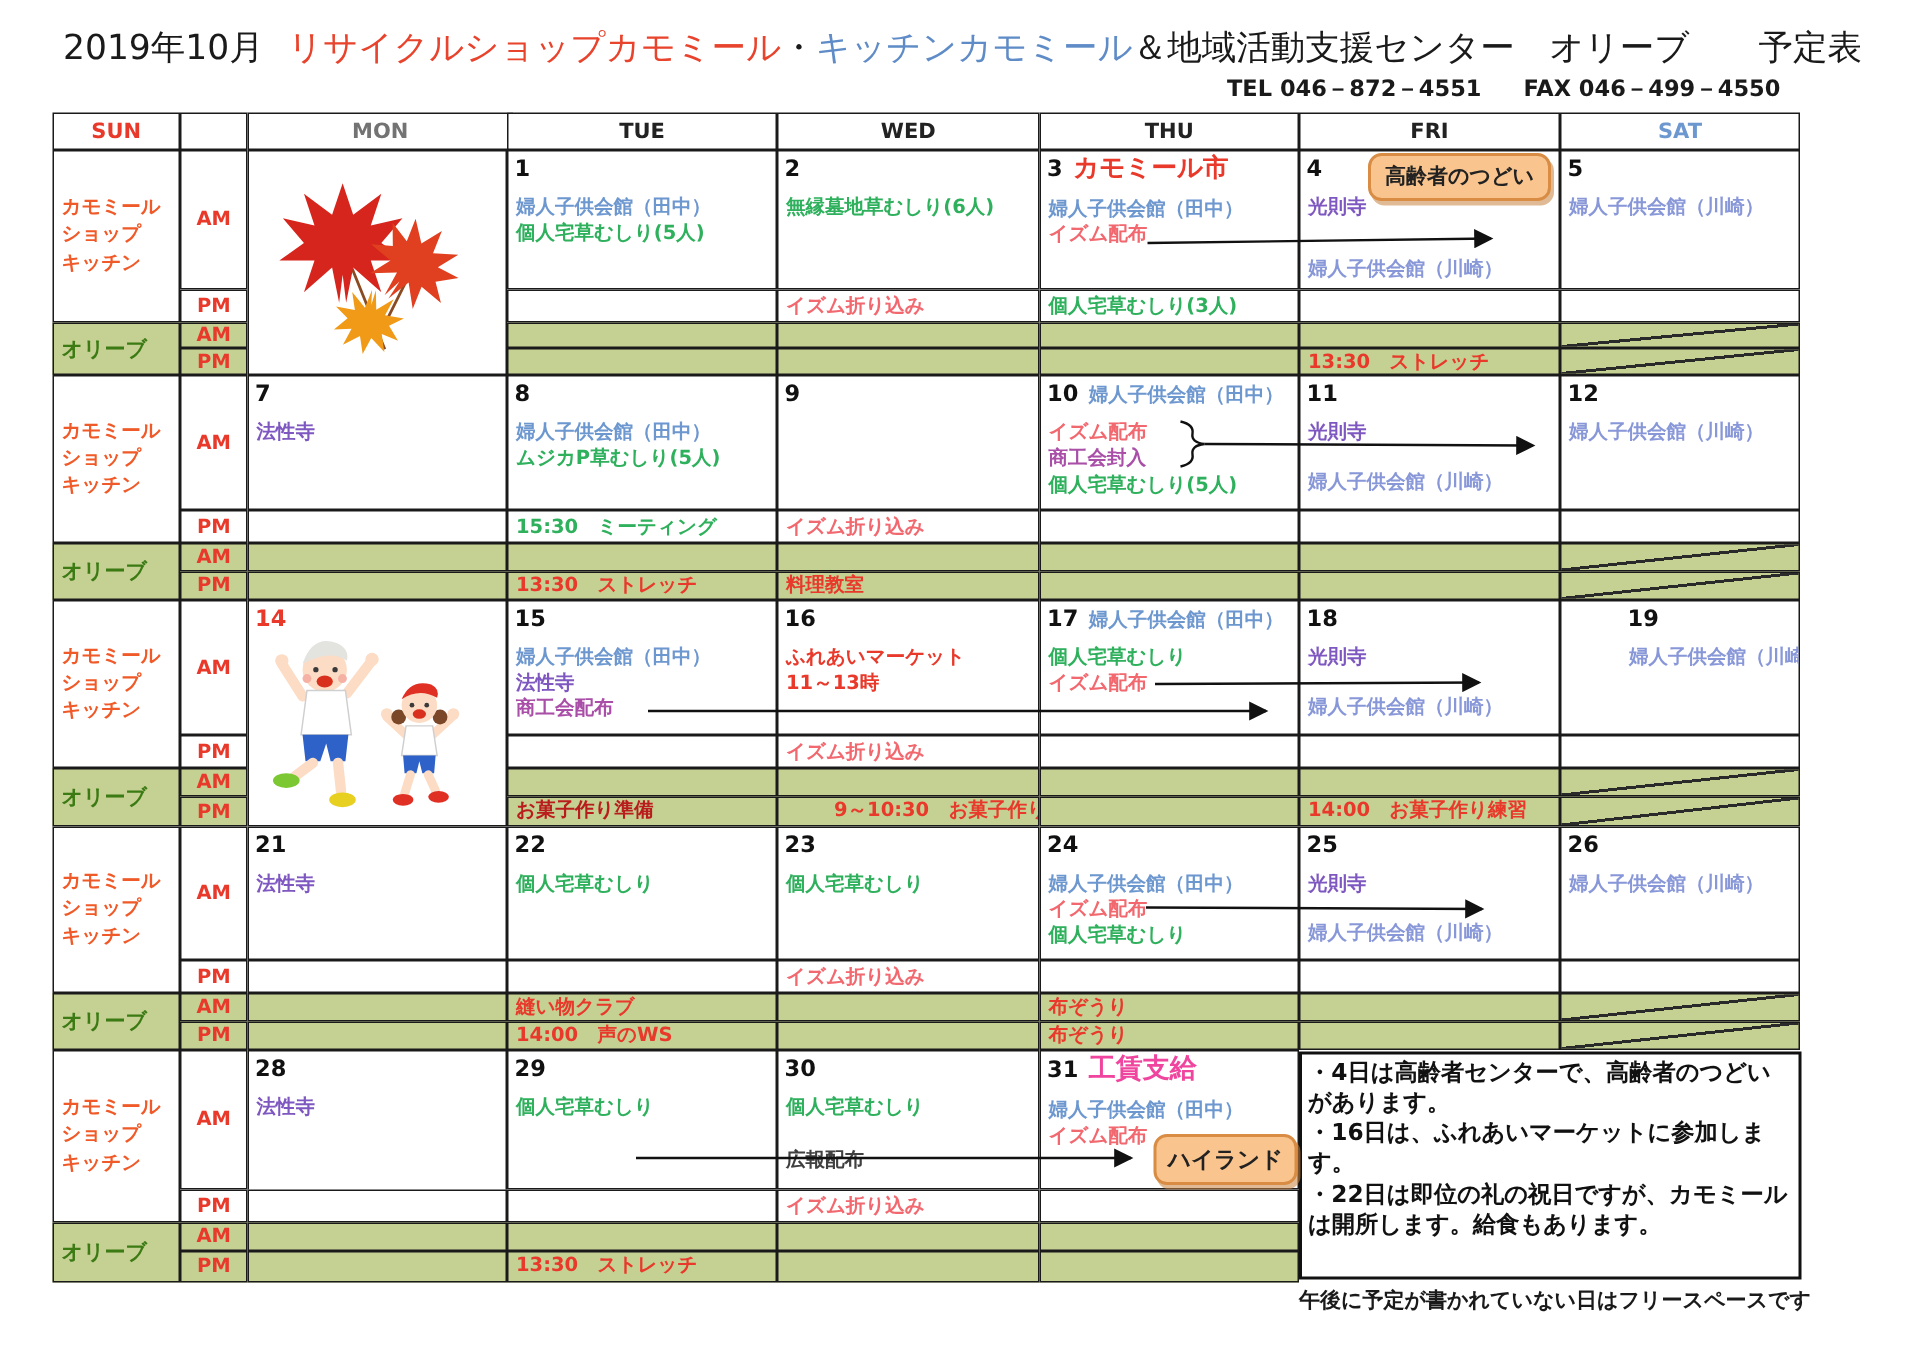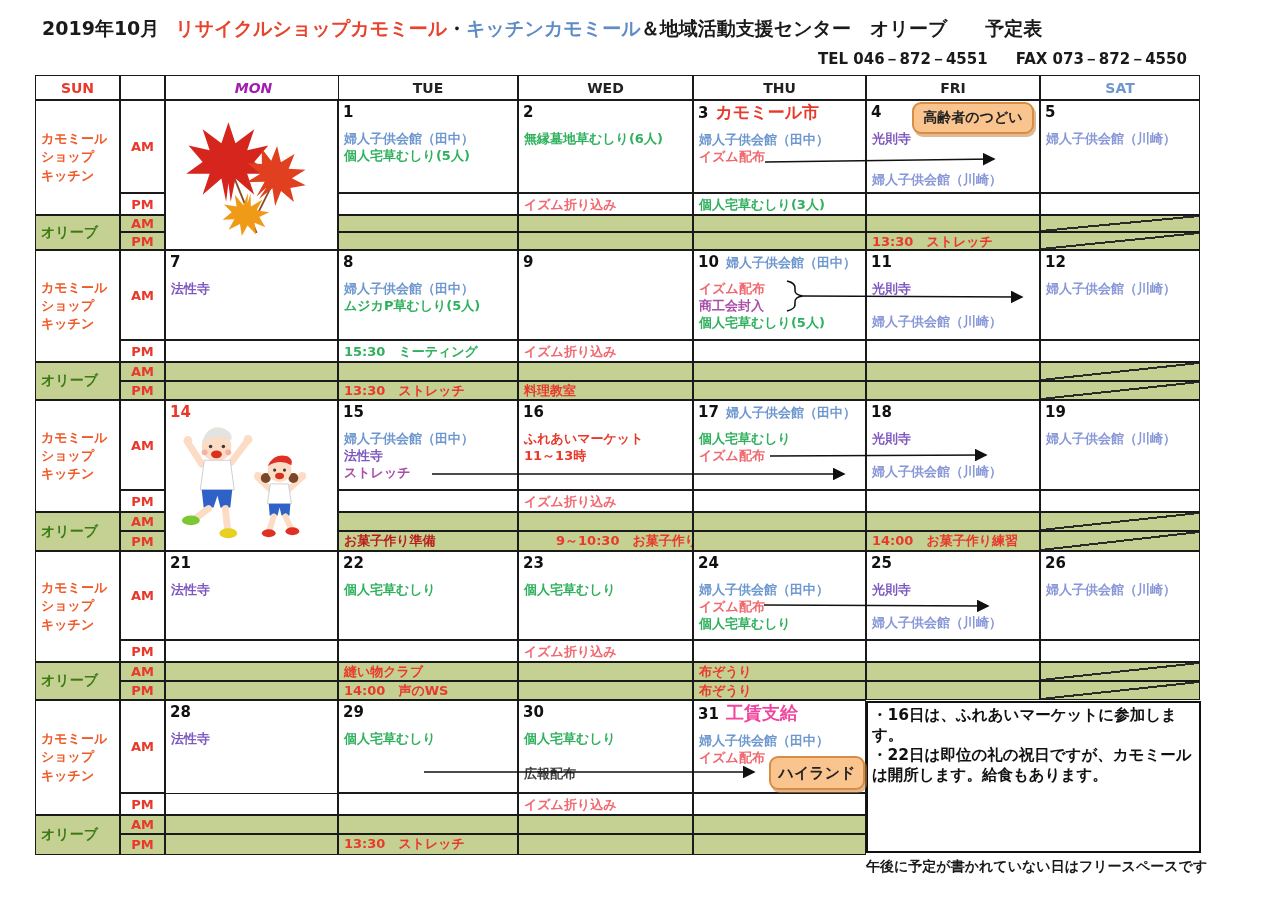--- a/index.html
+++ b/index.html
@@ -1,19 +1,19 @@
 <!DOCTYPE html>
 <html><head>
 <meta charset="utf-8">
 <style>
   html,body{margin:0;padding:0;background:#fff;font-family:"DejaVu Sans","Liberation Sans",sans-serif;}
   #page{position:relative;width:1280px;height:905px;background:#fff;overflow:hidden;}
 
   
-  #main-title{position:absolute;left:42px;top:16px;font-size:19px;font-weight:bold;color:#1a1a1a;white-space:nowrap;}
+  #main-title{position:absolute;left:42px;top:16px;font-size:23px;font-weight:normal;color:#1a1a1a;white-space:nowrap;}
   #main-title .t-month{margin-right:16px;}
   #main-title .t-shop{color:#e8432c;}
   #main-title .t-kitchen{color:#5f8cc7;}
   #contact-line{position:absolute;left:818px;top:50px;font-size:15px;font-weight:bold;color:#1a1a1a;white-space:nowrap;}
   #contact-line .fax{margin-left:28px;}
 
   
   .cell{position:absolute;box-sizing:border-box;border:1px solid #1a1a1a;background:#fff;overflow:hidden;}
   .olive{background:#c5d093;}
   .crossed{background-image:linear-gradient(to bottom right,transparent calc(50% - 1px),#2a2a2a calc(50% - 1px),#2a2a2a calc(50% + 1px),transparent calc(50% + 1px));}
@@ -46,27 +46,27 @@
 </head>
 <body>
 
 <div id="page">
 
   <div id="main-title">
     <span class="t-month">2019年10月</span><span class="t-shop">リサイクルショップカモミール</span><span>・</span><span class="t-kitchen">キッチンカモミール</span><span>＆地域活動支援センター　オリーブ　　予定表</span>
   </div>
 
   <div id="contact-line">
-    <span>TEL 046－872－4551</span><span class="fax">FAX 073－872－4550</span>
+    <span>TEL 046－872－4551</span><span class="fax">FAX 046－499－4550</span>
   </div>
 
   <div id="calendar">
       <div class="cell hdr" style="left: 35px; top: 75px; width: 85px; height: 25px; color: rgb(232, 57, 43);">SUN</div>
       <div class="cell hdr" style="left: 120px; top: 75px; width: 45px; height: 25px;"></div>
-      <div class="cell hdr" style="left: 165px; top: 75px; width: 177px; height: 25px; color: #a21caf; font-style: italic;">MON</div>
+      <div class="cell hdr" style="left: 165px; top: 75px; width: 177px; height: 25px; color: #737373;">MON</div>
       <div class="cell hdr" style="left: 338px; top: 75px; width: 180px; height: 25px; color: rgb(34, 34, 34);">TUE</div>
       <div class="cell hdr" style="left: 518px; top: 75px; width: 175px; height: 25px; color: rgb(34, 34, 34);">WED</div>
       <div class="cell hdr" style="left: 693px; top: 75px; width: 173px; height: 25px; color: rgb(34, 34, 34);">THU</div>
       <div class="cell hdr" style="left: 866px; top: 75px; width: 174px; height: 25px; color: rgb(34, 34, 34);">FRI</div>
       <div class="cell hdr" style="left: 1040px; top: 75px; width: 160px; height: 25px; color: rgb(109, 151, 207);">SAT</div>
       <div class="cell grp" style="left: 35px; top: 100px; width: 85px; height: 115px;">カモミール
 ショップ
 キッチン</div>
       <div class="cell olive grp-olive" style="left: 35px; top: 215px; width: 85px; height: 35px;">オリーブ</div>
       <div class="cell amlabel" style="left: 120px; top: 100px; width: 45px; height: 93px;">AM</div>
@@ -237,21 +237,21 @@
             <line x1="116" y1="109" x2="121" y2="120" stroke="#fcdcc4" stroke-width="6"></line>
             <ellipse cx="99" cy="126" rx="7" ry="4" fill="#e03024"></ellipse>
             <ellipse cx="123" cy="124" rx="7" ry="4" fill="#e03024"></ellipse>
           </g>
         </svg>
       </div>
       <div class="cell" style="left: 338px; top: 400px; width: 180px; height: 90px;">
         <div class="numline"><span class="num">15</span></div>
         <div class="entry" style="color: rgb(109, 151, 207);">婦人子供会館（田中）</div>
         <div class="entry" style="color: rgb(126, 88, 192);">法性寺</div>
-        <div class="entry" style="color: rgb(169, 79, 168);">ストレッチ</div>
+        <div class="entry" style="color: rgb(169, 79, 168);">商工会配布</div>
       </div>
       <div class="cell" style="left: 338px; top: 490px; width: 180px; height: 22px;"></div>
       <div class="cell olive" style="left: 338px; top: 512px; width: 180px; height: 19px;"></div>
       <div class="cell olive" style="left: 338px; top: 531px; width: 180px; height: 20px;">
         <div class="entry" style="color: #b91c1c;">お菓子作り準備</div>
       </div>
       <div class="cell" style="left: 518px; top: 400px; width: 175px; height: 90px;">
         <div class="numline"><span class="num">16</span></div>
         <div class="entry" style="color: rgb(232, 57, 43); margin-top: 8px;">ふれあいマーケット</div>
         <div class="entry" style="color: rgb(232, 57, 43);">11～13時</div>
@@ -274,21 +274,21 @@
       <div class="cell" style="left: 866px; top: 400px; width: 174px; height: 90px;">
         <div class="numline"><span class="num">18</span></div>
         <div class="entry" style="color: rgb(126, 88, 192);">光則寺</div>
         <div class="entry" style="color: rgb(136, 151, 216); margin-top: 16px;">婦人子供会館（川崎）</div>
       </div>
       <div class="cell" style="left: 866px; top: 490px; width: 174px; height: 22px;"></div>
       <div class="cell olive" style="left: 866px; top: 512px; width: 174px; height: 19px;"></div>
       <div class="cell olive" style="left: 866px; top: 531px; width: 174px; height: 20px;">
         <div class="entry" style="color: rgb(232, 57, 43);">14:00　お菓子作り練習</div>
       </div>
-      <div class="cell" style="left: 1040px; top: 400px; width: 160px; height: 90px;">
+      <div class="cell" style="left: 1040px; top: 400px; width: 160px; height: 90px; padding-left: 40px;">
         <div class="numline"><span class="num">19</span></div>
         <div class="entry" style="color: rgb(136, 151, 216);">婦人子供会館（川崎）</div>
       </div>
       <div class="cell" style="left: 1040px; top: 490px; width: 160px; height: 22px;"></div>
       <div class="cell olive crossed" style="left: 1040px; top: 512px; width: 160px; height: 19px;"></div>
       <div class="cell olive crossed" style="left: 1040px; top: 531px; width: 160px; height: 20px;"></div>
       <div class="cell grp" style="left: 35px; top: 551px; width: 85px; height: 111px;">カモミール
 ショップ
 キッチン</div>
       <div class="cell olive grp-olive" style="left: 35px; top: 662px; width: 85px; height: 38px;">オリーブ</div>
@@ -392,20 +392,21 @@
       </div>
       <div class="cell" style="left: 693px; top: 793px; width: 173px; height: 22px;"></div>
       <div class="cell olive" style="left: 693px; top: 815px; width: 173px; height: 19px;"></div>
       <div class="cell olive" style="left: 693px; top: 834px; width: 173px; height: 21px;"></div>
     </div>
 
   <div class="badge" id="badge-elderly">高齢者のつどい</div>
   <div class="badge" id="badge-highland">ハイランド</div>
 
   <div id="notesbox">
+    <div class="note-line">・4日は高齢者センターで、高齢者のつどいがあります。</div>
     <div class="note-line">・16日は、ふれあいマーケットに参加します。</div>
     <div class="note-line">・22日は即位の礼の祝日ですが、カモミールは開所します。給食もあります。</div>
   </div>
 
   <div id="footnote">午後に予定が書かれていない日はフリースペースです</div>
 
   <svg id="arrows" width="1280" height="905">
     <defs>
       <marker id="ah" markerWidth="9" markerHeight="8" refX="7" refY="4" orient="auto">
         <path d="M0,0 L8,4 L0,8 z" fill="#111"></path>

